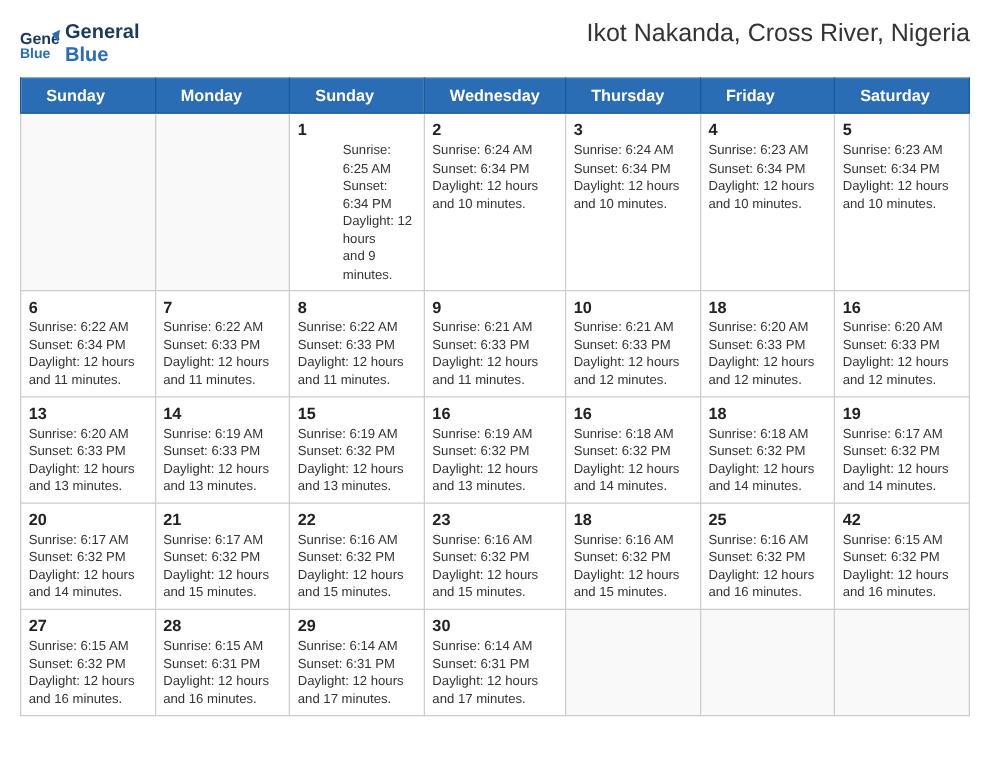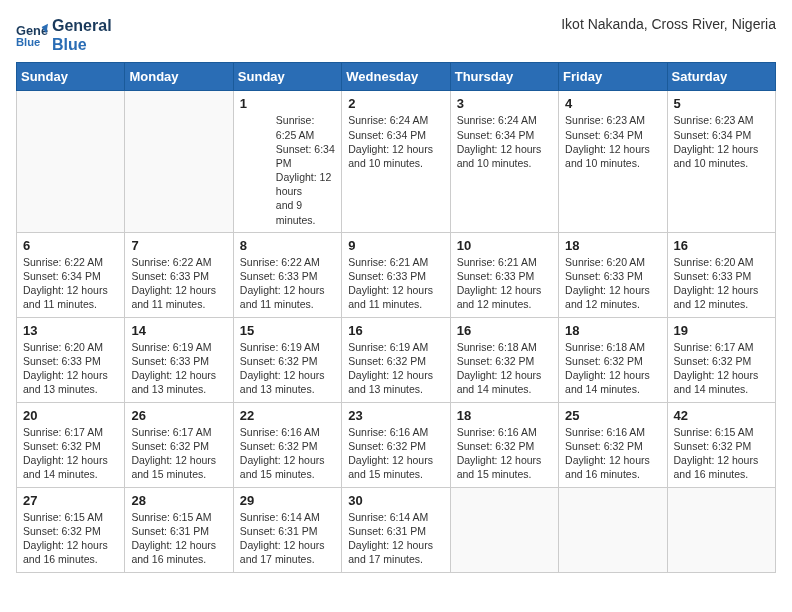--- a/index.html
+++ b/index.html
@@ -27,33 +27,33 @@
     }
     .title-block {
       text-align: right;
     }
     .month-title {
       font-size: 32px;
       font-weight: bold;
       color: #1a3a5c;
     }
     .location-title {
-      font-size: 14px;
+      font-size: 20px;
       color: #333;
     }
     .calendar {
       width: 100%;
       border-collapse: collapse;
       border: 1px solid #ccc;
     }
     .calendar th {
       background-color: #2a6db5;
       color: #fff;
       text-align: left;
-      padding: 6px 4px;
+      padding: 6px 20px;
       font-size: 13px;
       border: 1px solid #1a5a9a;
     }
     .calendar td {
       vertical-align: top;
       border: 1px solid #ccc;
       padding: 5px 6px;
       width: 108px;
       min-height: 80px;
       font-size: 11px;
@@ -254,21 +254,21 @@
       </tr>
       <tr class="week-row">
         <td>
           <span class="day-num">20</span>
           <div class="day-detail" style="white-space: pre-line;">Sunrise: 6:17 AM
 Sunset: 6:32 PM
 Daylight: 12 hours
 and 14 minutes.</div>
         </td>
         <td>
-          <span class="day-num">26</span>
+          <span class="day-num">21</span>
           <div class="day-detail" style="white-space: pre-line;">Sunrise: 6:17 AM
 Sunset: 6:32 PM
 Daylight: 12 hours
 and 15 minutes.</div>
         </td>
         <td>
           <span class="day-num">22</span>
           <div class="day-detail" style="white-space: pre-line;">Sunrise: 6:16 AM
 Sunset: 6:32 PM
 Daylight: 12 hours

